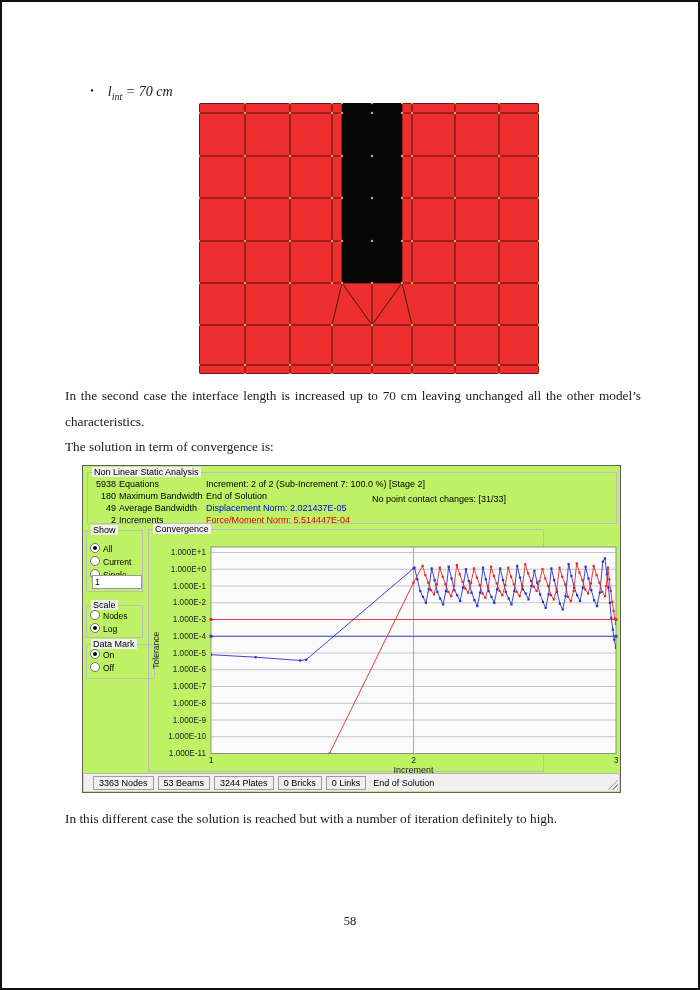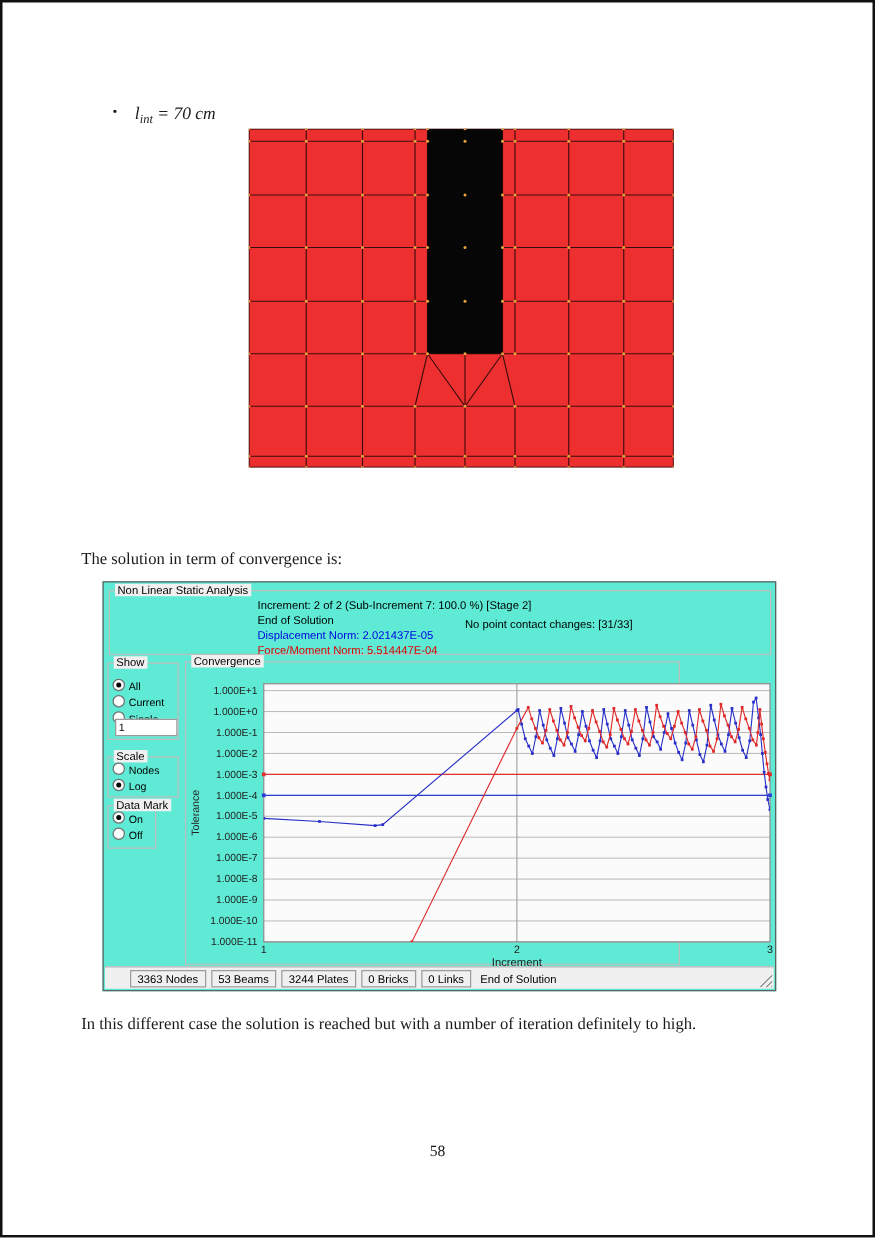--- a/index.html
+++ b/index.html
@@ -13,47 +13,47 @@
   .para{position:absolute;left:63px;width:576px;font-size:13.3px;line-height:25.5px;
         text-align:justify;}
   #para1{top:381px;}
   #para2{top:432px;text-align:left;}
   #para3{top:804px;}
   .page-number{position:absolute;left:0;top:912px;width:100%;text-align:center;font-size:12.5px;}
   
   #mesh{position:absolute;left:197px;top:101px;}
   
   .app-window{position:absolute;left:80px;top:463px;width:539px;height:328px;
-        background:#5eead4;border:1px solid #5f5f5f;box-sizing:border-box;
+        background:#bef264;border:1px solid #5f5f5f;box-sizing:border-box;
         font-family:"Liberation Sans", sans-serif;font-size:9px;color:#000;}
   .groupbox{position:absolute;border:1px solid #bdbdbd;box-sizing:border-box;}
   .groupbox .gb-title{position:absolute;top:-6px;left:4px;background:#f0f0f0;padding:0 2px;
         font-size:9px;white-space:nowrap;}
   #info-group{left:4px;top:6px;width:530px;height:52px;}
   #show-group{left:3px;top:64px;width:57px;height:62px;}
   #scale-group{left:3px;top:139px;width:57px;height:33px;}
-  #datamark-group{left:3px;top:178px;width:39px;height:35px;}
+  #datamark-group{left:3px;top:178px;width:69px;height:35px;}
   #conv-group{left:65px;top:63px;width:396px;height:243px;}
   .stats-col{position:absolute;left:4px;top:5px;}
   .stat-row{height:12px;line-height:12px;white-space:nowrap;}
   .stat-num{display:inline-block;width:24px;text-align:right;margin-right:3px;}
   .mid-col{position:absolute;left:98px;top:5px;margin-left:20px;}
   .mid-col div{height:12px;line-height:12px;white-space:nowrap;}
   #contact-line{position:absolute;left:284px;top:21px;white-space:nowrap;}
   .radio-row{height:13px;line-height:13px;white-space:nowrap;padding-left:3px;font-size:8.5px;}
   .radio{display:inline-block;width:8px;height:8px;border:1px solid #707070;border-radius:50%;
          background:#fff;vertical-align:-1px;margin-right:3px;position:relative;}
   .radio .dot{position:absolute;left:2px;top:2px;width:4px;height:4px;border-radius:50%;background:#000;}
   .single-input{position:absolute;left:5px;top:44px;width:44px;height:12px;border:1px solid #999;
         font-size:8.5px;font-family:"Liberation Sans", sans-serif;padding:0 2px;background:#fff;}
   #show-group .rows{margin-top:12px;}
   #scale-group .rows,#datamark-group .rows{margin-top:4px;}
   
   .status-bar{position:absolute;left:1px;right:1px;bottom:1px;height:18px;border-top:1px solid #b5b5b5;
-        background:#f0f0f0;display:flex;align-items:center;padding-left:20px;box-sizing:border-box;}
+        background:#f0f0f0;display:flex;align-items:center;padding-left:9px;box-sizing:border-box;}
   .sb-btn{border:1px solid #9c9c9c;background:#f0f0f0;padding:1px 5px;margin-right:4px;
         font-size:9px;white-space:nowrap;}
   .sb-msg{margin-left:3px;font-size:9px;}
   .resize-grip{position:absolute;right:1px;bottom:1px;width:13px;height:13px;
     background:repeating-linear-gradient(135deg,transparent 0 2px,#9a9a9a 2px 3px);
     clip-path:polygon(100% 0,100% 100%,0 100%);}
 </style>
 </head>
 <body>
 
@@ -175,26 +175,33 @@
       <circle cx="133" cy="262" r="1.2" fill="#f0a23c"></circle>
       <circle cx="133" cy="271" r="1.2" fill="#f0a23c"></circle>
       <circle cx="173" cy="222" r="1.2" fill="#f0a23c"></circle>
       <circle cx="173" cy="262" r="1.2" fill="#f0a23c"></circle>
       <circle cx="173" cy="271" r="1.2" fill="#f0a23c"></circle>
       <circle cx="213" cy="222" r="1.2" fill="#f0a23c"></circle>
       <circle cx="213" cy="262" r="1.2" fill="#f0a23c"></circle>
       <circle cx="213" cy="271" r="1.2" fill="#f0a23c"></circle>
     </svg>
 
+  <div class="para" id="para1">In the second case the interface length is increased up to 70 cm leaving unchanged all the other model’s characteristics.</div>
   <div class="para" id="para2">The solution in term of convergence is:</div>
 
   <div class="app-window">
 
     <div class="groupbox" id="info-group">
       <span class="gb-title">Non Linear Static Analysis</span>
+      <div class="stats-col" id="stats-col">
+          <div class="stat-row"><span class="stat-num">5938</span><span>Equations</span></div>
+          <div class="stat-row"><span class="stat-num">180</span><span>Maximum Bandwidth</span></div>
+          <div class="stat-row"><span class="stat-num">49</span><span>Average Bandwidth</span></div>
+          <div class="stat-row"><span class="stat-num">2</span><span>Increments</span></div>
+        </div>
       <div class="mid-col">
         <div>Increment: 2 of 2 (Sub-Increment 7: 100.0 %) [Stage 2]</div>
         <div>End of Solution</div>
         <div id="disp-norm" style="color: rgb(0, 0, 224);">Displacement Norm: 2.021437E-05</div>
         <div id="force-norm" style="color: rgb(224, 0, 0);">Force/Moment Norm: 5.514447E-04</div>
       </div>
       <div id="contact-line">No point contact changes: [31/33]</div>
     </div>
 
     <div class="groupbox" id="show-group">

